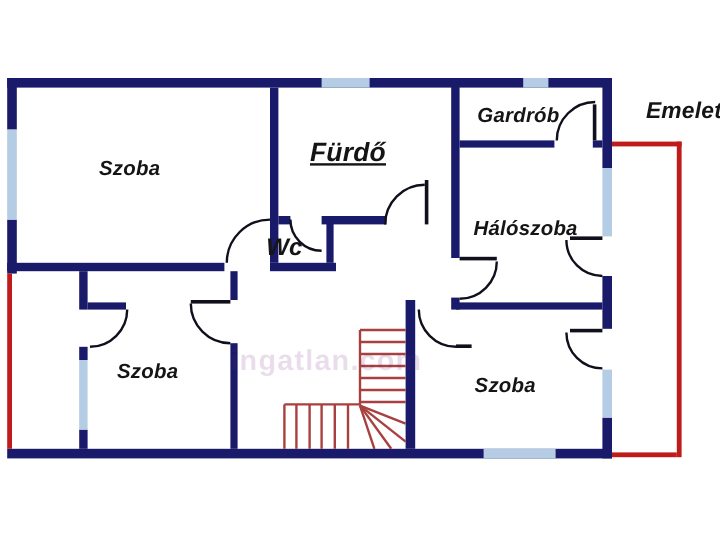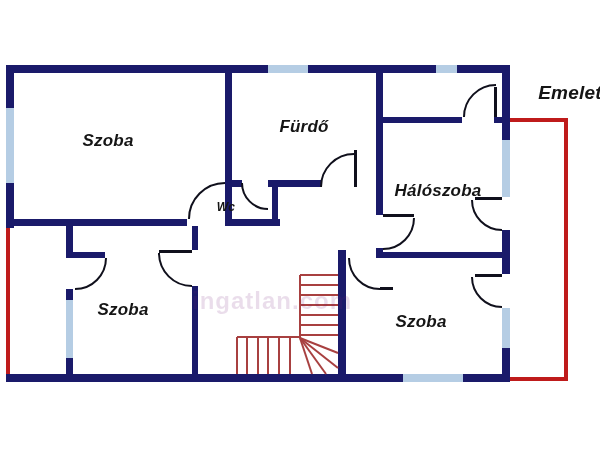--- a/index.html
+++ b/index.html
@@ -104,21 +104,22 @@
       <line x1="268" y1="337" x2="268" y2="374" stroke="#a84040" stroke-width="2"></line>
       <line x1="279" y1="337" x2="279" y2="374" stroke="#a84040" stroke-width="2"></line>
       <line x1="290" y1="337" x2="290" y2="374" stroke="#a84040" stroke-width="2"></line>
       <line x1="300" y1="338" x2="312" y2="374" stroke="#a84040" stroke-width="2"></line>
       <line x1="300" y1="338" x2="326" y2="374" stroke="#a84040" stroke-width="2"></line>
       <line x1="300" y1="338" x2="338" y2="368" stroke="#a84040" stroke-width="2"></line>
       <line x1="300" y1="338" x2="338" y2="353" stroke="#a84040" stroke-width="2"></line>
     </svg>
 
   <span class="room-label" style="left: 108px; top: 141px; font-size: 17px;">Szoba</span>
-  <span class="room-label" style="left: 304px; top: 127px; font-size: 17px;">Fürdő</span>
+  <span class="room-label" style="left: 290px; top: 127px; font-size: 22px; text-decoration: underline;">Fürdő</span>
+  <span class="room-label" style="left: 432px; top: 97px; font-size: 17px;">Gardrób</span>
   <span class="room-label" style="left: 438px; top: 191px; font-size: 17px; text-align: center;">Hálószoba</span>
-  <span class="room-label" style="left: 226px; top: 207px; font-size: 12px;">Wc</span>
+  <span class="room-label" style="left: 237px; top: 207px; font-size: 20px;">Wc</span>
   <span class="room-label" style="left: 123px; top: 310px; font-size: 17px;">Szoba</span>
   <span class="room-label" style="left: 421px; top: 322px; font-size: 17px;">Szoba</span>
   <span class="room-label" style="left: 570px; top: 93px; font-size: 19px;">Emelet</span>
 
   <span class="watermark" style="left: 272px; top: 301px;">ingatlan.com</span>
 </div>
 
 </body></html>

